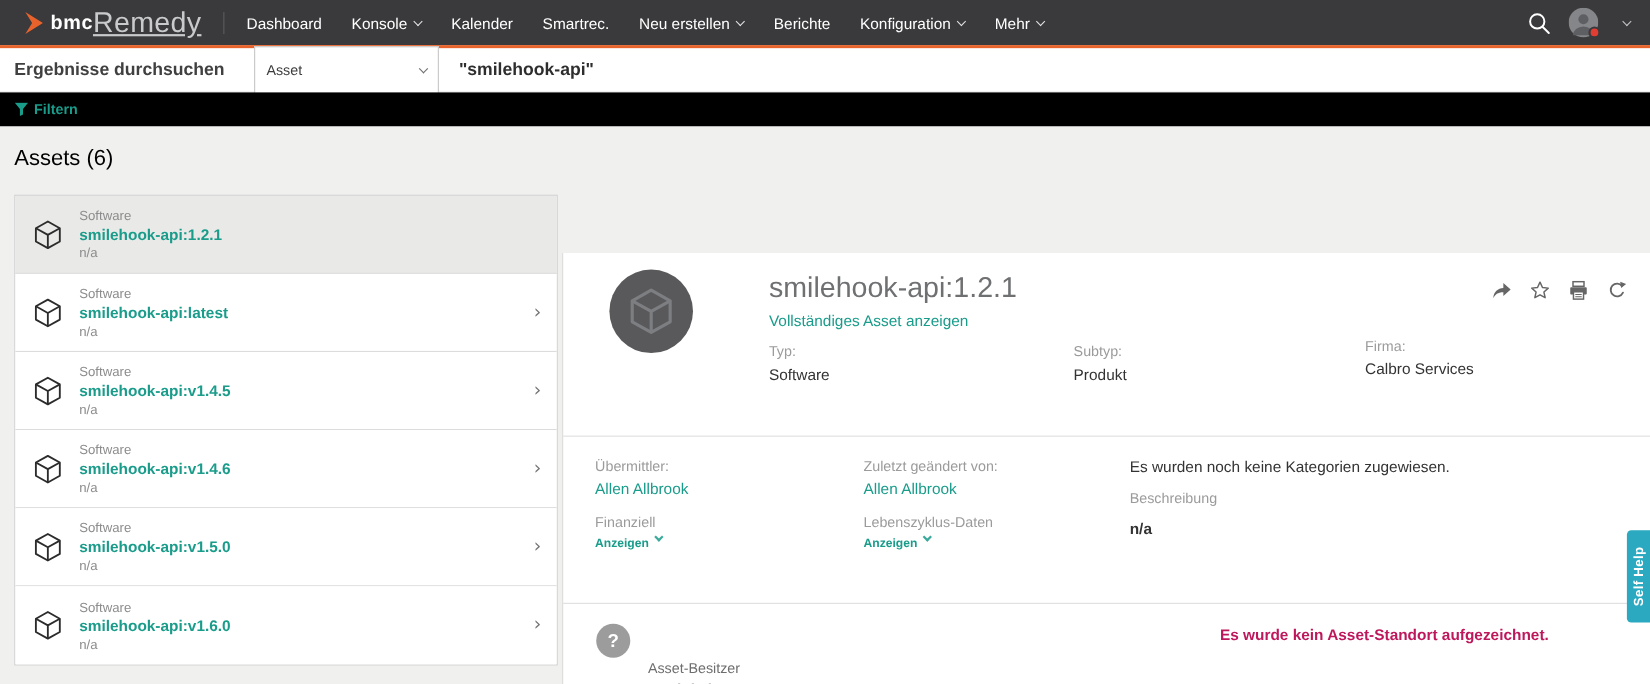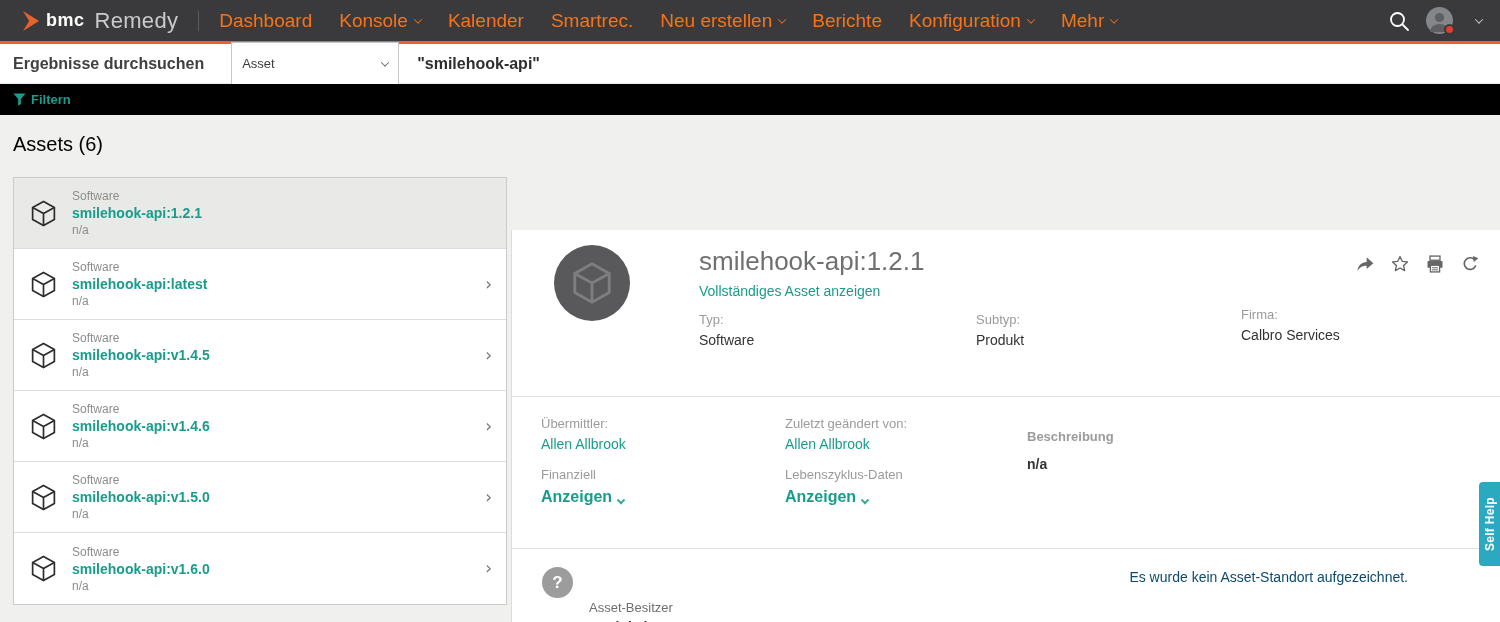--- a/index.html
+++ b/index.html
@@ -2,24 +2,24 @@
 <html><head>
 <meta charset="utf-8">
 <style>
   * { margin:0; padding:0; box-sizing:border-box; }
   html,body { width:1500px; height:622px; font-family:"Liberation Sans", sans-serif; background:#fff; overflow:hidden; }
 
   
   .topnav { position:absolute; left:0; top:0; width:1500px; height:41px; background:#3a3a3c; display:flex; align-items:center; padding:0 18px 0 22px; }
   .brand { display:flex; align-items:center; }
   .brand-name { color:#fff; font-weight:700; font-size:18px; margin-left:5px; letter-spacing:.5px; }
-  .brand-product { color:#c9cacb; font-size:22px; font-weight:400; margin-left:10px; letter-spacing:.3px; }
+  .brand-product { color:#c9cacb; font-size:26px; font-weight:400; margin-left:0; letter-spacing:.3px;text-decoration:underline; }
   .nav-divider { width:1px; height:20px; background:#5c5c5e; margin:0 20px; }
   .nav-items { display:flex; align-items:center; gap:27px; }
-  .nav-item { color:#f97316; font-size:19px; cursor:pointer; display:flex; align-items:center; white-space:nowrap; }
+  .nav-item { color:#ffffff; font-size:14px; cursor:pointer; display:flex; align-items:center; white-space:nowrap; }
   .chev { display:inline-block; width:6px; height:6px; border-right:1.5px solid currentColor; border-bottom:1.5px solid currentColor; transform:rotate(45deg) translate(-1px,-1px); margin-left:7px; opacity:.85; }
   .nav-right { margin-left:auto; display:flex; align-items:center; gap:16px; }
   .avatar-wrap { position:relative; width:27px; height:27px; }
   .avatar { width:27px; height:27px; border-radius:50%; background:#85868a; overflow:hidden; }
   .avatar-dot { position:absolute; right:-2px; bottom:-1px; width:11px; height:11px; border-radius:50%; background:#e23d33; border:2px solid #3a3a3c; }
   .accent-line { position:absolute; left:0; top:41px; width:1500px; height:3px; background:#e8632c; }
 
   
   .searchbar { position:absolute; left:0; top:44px; width:1500px; height:40px; background:#fff; display:flex; align-items:center; padding-left:13px; border-bottom:1px solid #ececec; }
   .search-title { font-size:16px; font-weight:700; color:#404040; }
@@ -57,30 +57,30 @@
   .f0 { left:187px; } .f1 { left:464px; } .f2 { left:729px; top:77px; }
   .d-actions { position:absolute; right:20px; top:24px; display:flex; gap:15px; }
   .action-btn { width:20px; height:20px; cursor:pointer; color:#666; }
   .divider { position:absolute; left:0; right:0; height:1px; background:#dedede; }
   .dv1 { top:166px; } .dv2 { top:318px; }
   .meta-col { position:absolute; top:186px; }
   .mc0 { left:29px; } .mc1 { left:273px; } .mc2 { left:515px; }
   .meta-lbl { font-size:13px; color:#9b9b9b; }
   .meta-link { font-size:14px; color:#1a9c8b; margin-top:5px; cursor:pointer; }
   .meta-lbl2 { font-size:13px; color:#9b9b9b; margin-top:15px; }
-  .meta-action { font-size:16px; font-weight:700; color:#1a9c8b; margin-top:6px; cursor:pointer; display:flex; align-items:flex-end; }
+  .meta-action { font-size:11px; font-weight:700; color:#1a9c8b; margin-top:6px; cursor:pointer; display:flex; align-items:flex-start; }
   .meta-action .chev { border-width:2px; margin-left:6px; transform:rotate(45deg) translate(-2px,-2px); }
   .meta-text { font-size:14px; color:#333; }
   .meta-val { font-size:14px; color:#333; font-weight:600; margin-top:12px; }
-  .mc2 .meta-lbl2 { margin-top:13px;font-weight:bold; }
+  .mc2 .meta-lbl2 { margin-top:13px; }
   .owner-icon { position:absolute; left:30px; top:337px; width:31px; height:31px; border-radius:50%; background:#9c9c9c; color:#fff; font-size:17px; font-weight:700; display:flex; align-items:center; justify-content:center; }
   .owner-text { position:absolute; left:77px; top:339px;margin-top:31px; }
   .owner-lbl { font-size:13px; color:#6e6e6e; }
   .owner-val { font-size:14px; font-weight:700; color:#333; margin-top:4px; }
-  .location-text { position:absolute; right:92px; top:339px; font-size:14px; color:#0c4a6e; }
+  .location-text { position:absolute; right:92px; top:339px; font-size:14px; color:#be185d;font-weight:bold; }
 
   
   .selfhelp { position:absolute; right:0; top:482px; width:21px; height:84px; background:#2aa9c0; border-radius:4px 0 0 4px; display:flex; align-items:center; justify-content:center; cursor:pointer; }
   .selfhelp span { writing-mode:vertical-rl; transform:rotate(180deg); color:#fff; font-size:12px; font-weight:700; letter-spacing:.3px; }
 
   svg { display:block; }
 </style>
 </head>
 <body>
 
@@ -317,20 +317,21 @@
       <div class="meta-lbl">Zuletzt geändert von:</div>
       <div class="meta-link">Allen Allbrook</div>
       <div class="meta-lbl2">Lebenszyklus-Daten</div>
       <div class="meta-action">
         <span>Anzeigen</span>
         <span class="chev"></span>
       </div>
     </div>
 
     <div class="meta-col mc2">
+      <div class="meta-text">Es wurden noch keine Kategorien zugewiesen.</div>
       <div class="meta-lbl2">Beschreibung</div>
       <div class="meta-val">n/a</div>
     </div>
 
     <div class="divider dv2"></div>
 
     <div class="owner-icon">?</div>
     <div class="owner-text">
       <div class="owner-lbl">Asset-Besitzer</div>
       <div class="owner-val">Noch keine</div>

